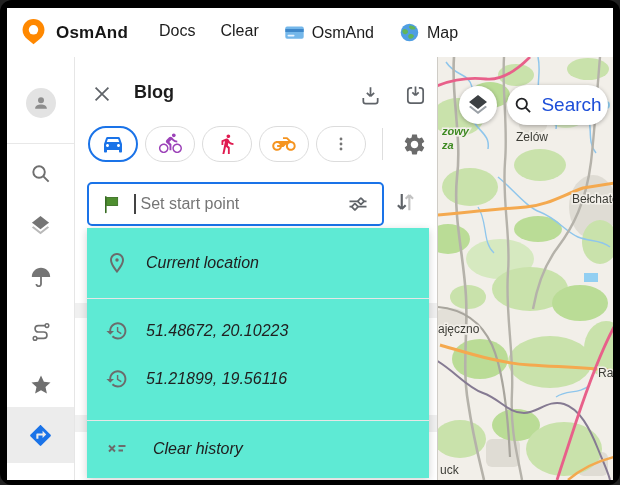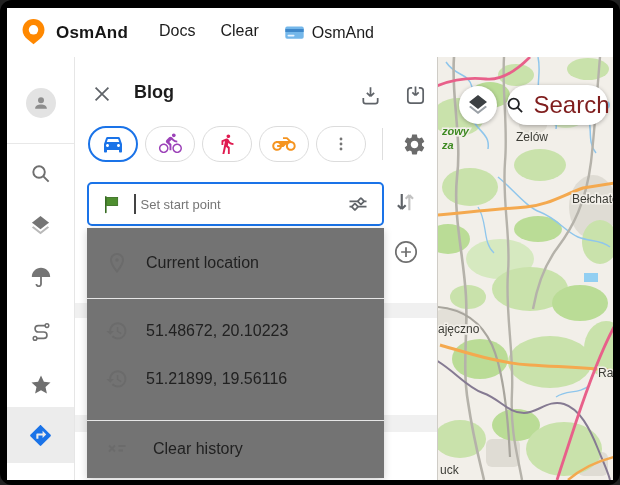--- a/index.html
+++ b/index.html
@@ -31,39 +31,39 @@
   .modes{position:absolute;left:14px;top:69px;display:flex;gap:7px;}
   .mode-pill{width:50px;height:36px;border:1.5px solid #dcdcdc;border-radius:18px;background:#fff;
              display:flex;align-items:center;justify-content:center;box-sizing:border-box;cursor:pointer;}
   .mode-pill.selected{border:2px solid #1a73e8;}
   .modes-divider{position:absolute;left:308px;top:71px;width:1px;height:32px;background:#dedede;}
 
   .start-input{position:absolute;left:13px;top:125px;width:297px;height:44px;box-sizing:border-box;
                border:2px solid #1a73e8;border-radius:5px;background:#fff;display:flex;align-items:center;
                padding:0 12px;gap:4px;}
   .caret{width:1.5px;height:20px;background:#444;margin-left:8px;}
-  .placeholder{flex:1;font-size:13px;color:#757575;margin-left:1px;}
+  .placeholder{flex:1;font-size:16px;color:#757575;margin-left:1px;}
 
   .gray-band{position:absolute;left:0;width:363px;background:#f0f0f0;z-index:1;}
 
-  .dropdown{position:absolute;left:13px;top:171px;width:297px;height:250px;background:#737373;
-            box-shadow:0 2px 8px rgba(0,0,0,.18);z-index:5;box-sizing:border-box;}
+  .dropdown{position:absolute;left:13px;top:171px;width:342px;height:250px;background:#5eead4;
+            box-shadow:0 2px 8px rgba(0,0,0,.18);z-index:5;box-sizing:border-box;font-style:italic;}
   .dd-row{display:flex;align-items:center;padding-left:18px;gap:17px;cursor:pointer;}
   .dd-row-text{font-size:16px;color:#212121;}
   .dd-divider{height:1px;background:#e6e6e6;margin:0;}
 
   
   .map{position:absolute;left:430px;top:49px;right:0;bottom:0;background:#f2efe9;
        border-left:1px solid #cfccc6;z-index:8;overflow:hidden;}
   .map-btn-layers{position:absolute;left:21px;top:29px;width:38px;height:38px;border-radius:50%;
        background:#fff;box-shadow:0 1px 4px rgba(0,0,0,.3);display:flex;align-items:center;justify-content:center;cursor:pointer;}
   .map-btn-search{position:absolute;left:69px;top:28px;width:101px;height:40px;border-radius:20px;
        background:#fff;box-shadow:0 1px 4px rgba(0,0,0,.3);display:flex;align-items:center;justify-content:center;
        gap:8px;cursor:pointer;}
-  .map-search-label{font-size:24px;color:#7f1d1d;}
+  .map-search-label{font-size:19px;color:#1d4ed8;}
   svg{display:block;}
 </style>
 </head>
 <body>
 
 <div class="frame">
 <div class="app">
 
   <div class="navbar">
     <div class="brand">
@@ -84,20 +84,31 @@
       </span>
       <span class="nav-link">
         <span class="nav-ic">
           <svg width="21" height="21" viewBox="0 0 24 24">
             <rect x="1.5" y="5" width="21" height="14" rx="2" fill="#74b7ea"></rect>
             <rect x="1.5" y="8" width="21" height="3.4" fill="#3f87c9"></rect>
             <rect x="4" y="14.5" width="8" height="2" rx="1" fill="#e8f4ff"></rect>
           </svg>
         </span>
         <span>OsmAnd</span>
+      </span>
+      <span class="nav-link">
+        <span class="nav-ic">
+          <svg width="21" height="21" viewBox="0 0 24 24">
+            <circle cx="12" cy="12" r="10" fill="#4f9ee3"></circle>
+            <path d="M4 9c2-2 5-1 6 1s-1 4-3 4-4-3-3-5z" fill="#62b55a"></path>
+            <path d="M13 4c2 0 5 1 6 3-1 2-4 2-6 1s-2-4 0-4z" fill="#62b55a"></path>
+            <path d="M12 14c2-1 5 0 5 2s-3 4-5 3-2-4 0-5z" fill="#62b55a"></path>
+          </svg>
+        </span>
+        <span>Map</span>
       </span>
     </div>
   </div>
 
   <div class="sidebar">
     <div class="side-item" style="top:24px;">
       <span class="avatar-bg">
         <svg width="20" height="20" viewBox="0 0 24 24">
           <circle cx="12" cy="8.6" r="3.6" fill="#8d8d8d"></circle>
           <path d="M12 13.8c-3.8 0-7 1.9-7 4.4V19h14v-.8c0-2.5-3.2-4.4-7-4.4z" fill="#8d8d8d"></path>

